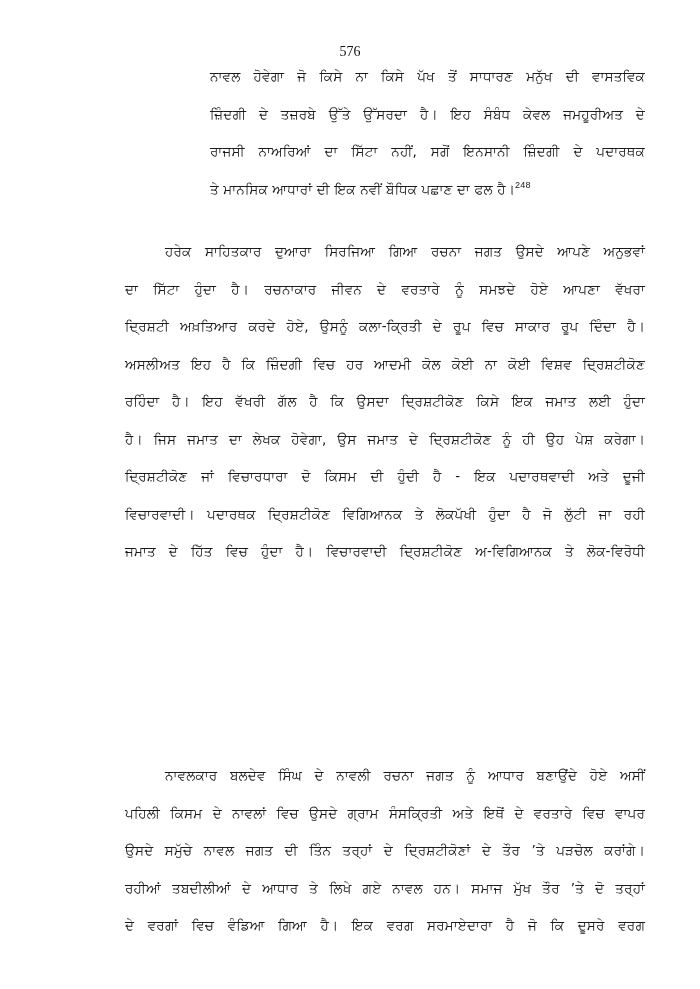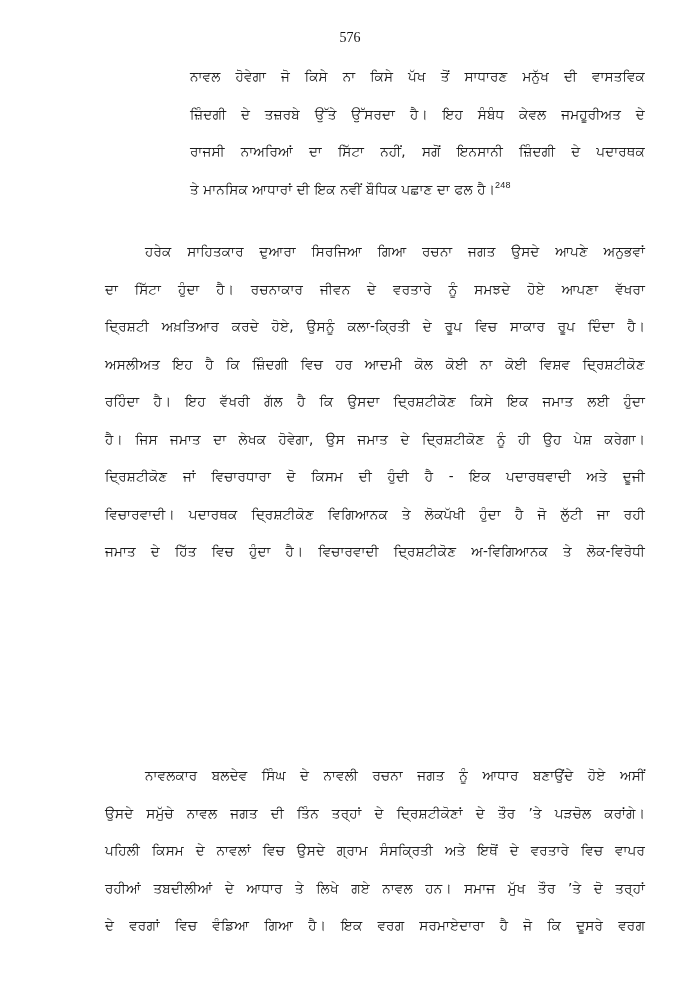--- a/index.html
+++ b/index.html
@@ -2,32 +2,33 @@
 <html><head>
 <meta charset="utf-8">
 <style>
   html, body { margin: 0; padding: 0; background: #ffffff; }
   body {
     width: 700px; height: 989px; position: relative; overflow: hidden;
     font-family: "DejaVu Sans", "Liberation Sans", sans-serif;
     color: #1a1a1a;
   }
   .page-number {
-    position: absolute; top: 30px; left: 0; width: 700px;
+    position: absolute; top: 44px; left: 0; width: 700px;
     text-align: center;
     font-family: "Liberation Serif", "DejaVu Serif", serif;
     font-size: 14px; color: #111;
   }
   .block {
     position: absolute; left: 105px; width: 540px;
   }
   .line {
     height: 37.5px; line-height: 37.5px;
     font-size: 13.5px; white-space: nowrap;
     letter-spacing: 0.2px;
+    margin-left: 20px;
   }
   .line.justify { text-align: justify; text-align-last: justify; }
   .line.last { text-align: center; text-align-last: left; }
   .quote .line { padding-left: 85px; }
   .indent-first { padding-left: 40px; }
   sup {
     font-family: "Liberation Sans", sans-serif;
     font-size: 9px; vertical-align: 6px; line-height: 0;
   }
 </style>
@@ -50,17 +51,17 @@
   <div class="line justify">ਅਸਲੀਅਤ ਇਹ ਹੈ ਕਿ ਜ਼ਿੰਦਗੀ ਵਿਚ ਹਰ ਆਦਮੀ ਕੋਲ ਕੋਈ ਨਾ ਕੋਈ ਵਿਸ਼ਵ ਦ੍ਰਿਸ਼ਟੀਕੋਣ</div>
   <div class="line justify">ਰਹਿੰਦਾ ਹੈ। ਇਹ ਵੱਖਰੀ ਗੱਲ ਹੈ ਕਿ ਉਸਦਾ ਦ੍ਰਿਸ਼ਟੀਕੋਣ ਕਿਸੇ ਇਕ ਜਮਾਤ ਲਈ ਹੁੰਦਾ</div>
   <div class="line justify">ਹੈ। ਜਿਸ ਜਮਾਤ ਦਾ ਲੇਖਕ ਹੋਵੇਗਾ, ਉਸ ਜਮਾਤ ਦੇ ਦ੍ਰਿਸ਼ਟੀਕੋਣ ਨੂੰ ਹੀ ਉਹ ਪੇਸ਼ ਕਰੇਗਾ।</div>
   <div class="line justify">ਦ੍ਰਿਸ਼ਟੀਕੋਣ ਜਾਂ ਵਿਚਾਰਧਾਰਾ ਦੋ ਕਿਸਮ ਦੀ ਹੁੰਦੀ ਹੈ - ਇਕ ਪਦਾਰਥਵਾਦੀ ਅਤੇ ਦੂਜੀ</div>
   <div class="line justify">ਵਿਚਾਰਵਾਦੀ। ਪਦਾਰਥਕ ਦ੍ਰਿਸ਼ਟੀਕੋਣ ਵਿਗਿਆਨਕ ਤੇ ਲੋਕਪੱਖੀ ਹੁੰਦਾ ਹੈ ਜੋ ਲੁੱਟੀ ਜਾ ਰਹੀ</div>
   <div class="line justify">ਜਮਾਤ ਦੇ ਹਿੱਤ ਵਿਚ ਹੁੰਦਾ ਹੈ। ਵਿਚਾਰਵਾਦੀ ਦ੍ਰਿਸ਼ਟੀਕੋਣ ਅ-ਵਿਗਿਆਨਕ ਤੇ ਲੋਕ-ਵਿਰੋਧੀ</div>
 </div>
 
 <div class="block" style="top: 757px;">
   <div class="line justify indent-first">ਨਾਵਲਕਾਰ ਬਲਦੇਵ ਸਿੰਘ ਦੇ ਨਾਵਲੀ ਰਚਨਾ ਜਗਤ ਨੂੰ ਆਧਾਰ ਬਣਾਉਂਦੇ ਹੋਏ ਅਸੀਂ</div>
+  <div class="line justify">ਪਹਿਲੀ ਕਿਸਮ ਦੇ ਨਾਵਲਾਂ ਵਿਚ ਉਸਦੇ ਗ੍ਰਾਮ ਸੰਸਕ੍ਰਿਤੀ ਅਤੇ ਇਥੋਂ ਦੇ ਵਰਤਾਰੇ ਵਿਚ ਵਾਪਰ</div>
   <div class="line justify">ਉਸਦੇ ਸਮੁੱਚੇ ਨਾਵਲ ਜਗਤ ਦੀ ਤਿੰਨ ਤਰ੍ਹਾਂ ਦੇ ਦ੍ਰਿਸ਼ਟੀਕੋਣਾਂ ਦੇ ਤੌਰ ’ਤੇ ਪੜਚੋਲ ਕਰਾਂਗੇ।</div>
-  <div class="line justify">ਪਹਿਲੀ ਕਿਸਮ ਦੇ ਨਾਵਲਾਂ ਵਿਚ ਉਸਦੇ ਗ੍ਰਾਮ ਸੰਸਕ੍ਰਿਤੀ ਅਤੇ ਇਥੋਂ ਦੇ ਵਰਤਾਰੇ ਵਿਚ ਵਾਪਰ</div>
   <div class="line justify">ਰਹੀਆਂ ਤਬਦੀਲੀਆਂ ਦੇ ਆਧਾਰ ਤੇ ਲਿਖੇ ਗਏ ਨਾਵਲ ਹਨ। ਸਮਾਜ ਮੁੱਖ ਤੌਰ ’ਤੇ ਦੋ ਤਰ੍ਹਾਂ</div>
   <div class="line justify">ਦੇ ਵਰਗਾਂ ਵਿਚ ਵੰਡਿਆ ਗਿਆ ਹੈ। ਇਕ ਵਰਗ ਸਰਮਾਏਦਾਰਾ ਹੈ ਜੋ ਕਿ ਦੂਸਰੇ ਵਰਗ</div>
 </div>
 
 </body></html>

